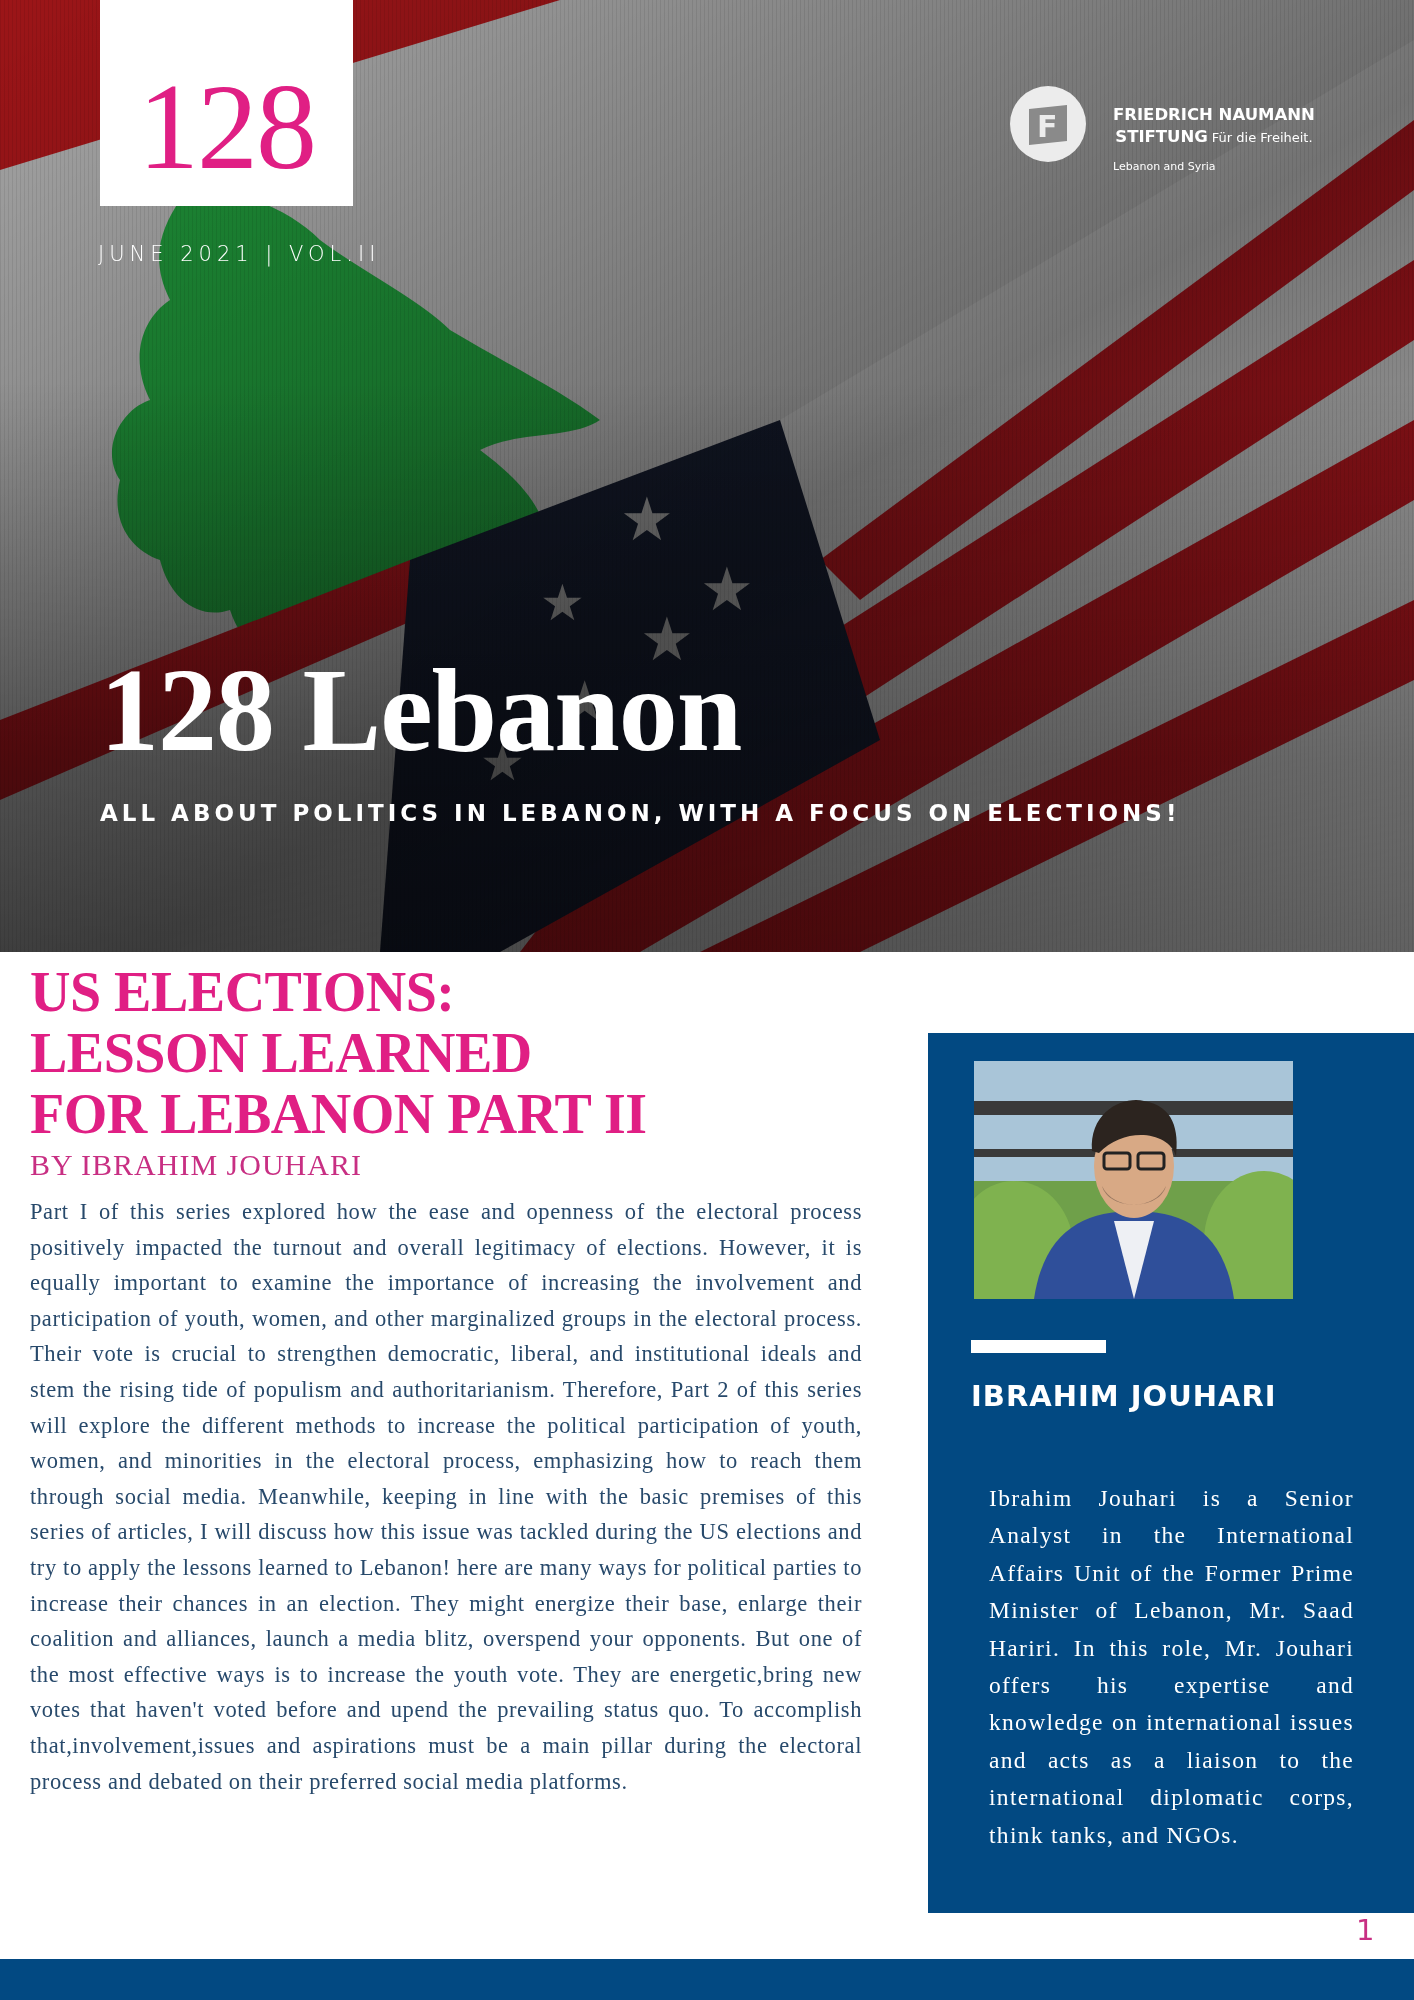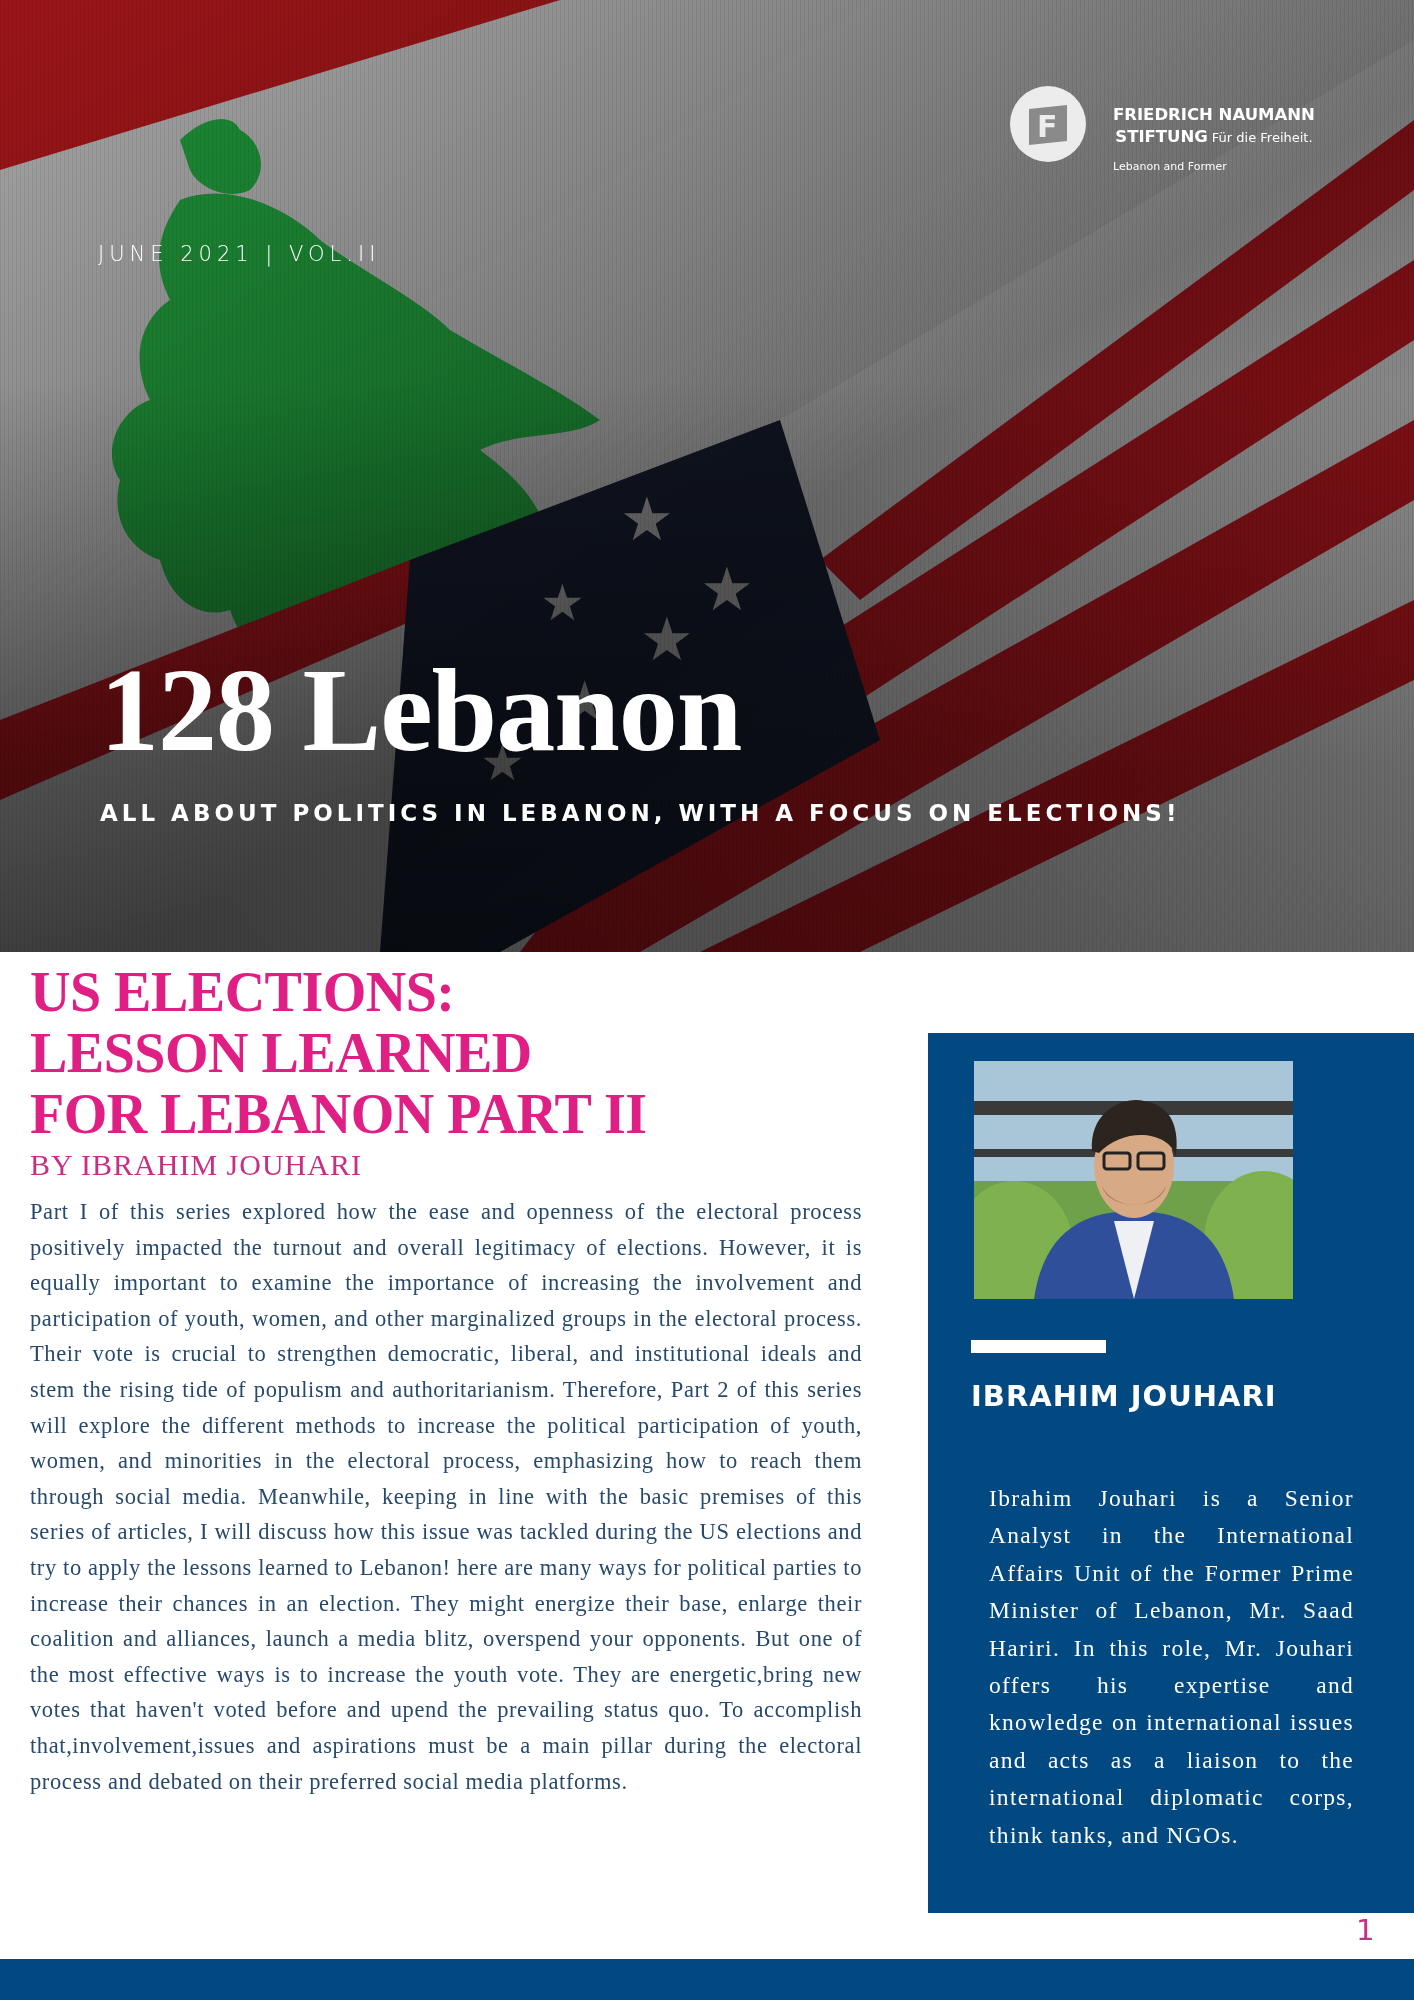--- a/index.html
+++ b/index.html
@@ -137,34 +137,37 @@
       <text x="640" y="660" font-size="60" font-family="DejaVu Sans">★</text>
       <text x="560" y="720" font-size="55" font-family="DejaVu Sans">★</text>
       <text x="540" y="620" font-size="50" font-family="DejaVu Sans">★</text>
       <text x="480" y="780" font-size="50" font-family="DejaVu Sans">★</text>
     </g>
     <rect x="0" y="0" width="1414" height="952" fill="url(#fold)"></rect>
     <rect x="0" y="0" width="1414" height="952" fill="url(#weave)"></rect>
   </svg>
   <div class="shade"></div>
 
+  <div class="issue-box">
+    <span class="issue-number">128</span>
+  </div>
   <div class="issue-date">JUNE 2021 | VOL.II</div>
 
   <div class="fns-logo">
     <div class="fns-mark">
       <svg width="46" height="46" viewBox="0 0 46 46">
         <polygon points="4,8 42,4 42,40 4,44" fill="#8a8a8a"></polygon>
         <text x="12" y="36" font-family="DejaVu Sans" font-weight="bold" font-size="30" fill="#ececec">F</text>
       </svg>
     </div>
     <div class="fns-name">
       <div>FRIEDRICH NAUMANN</div>
       <div><span>STIFTUNG</span><span class="tag">Für die Freiheit.</span></div>
     </div>
-    <div class="fns-region">Lebanon and Former</div>
+    <div class="fns-region">Lebanon and Syria</div>
   </div>
 
   <h1 class="cover-title">128 Lebanon</h1>
   <div class="cover-subtitle">ALL ABOUT POLITICS IN LEBANON, WITH A FOCUS ON ELECTIONS!</div>
 </section>
 
 <h2 class="article-title">
   <div>US ELECTIONS:</div>
   <div>LESSON LEARNED</div>
   <div>FOR LEBANON PART II</div>

